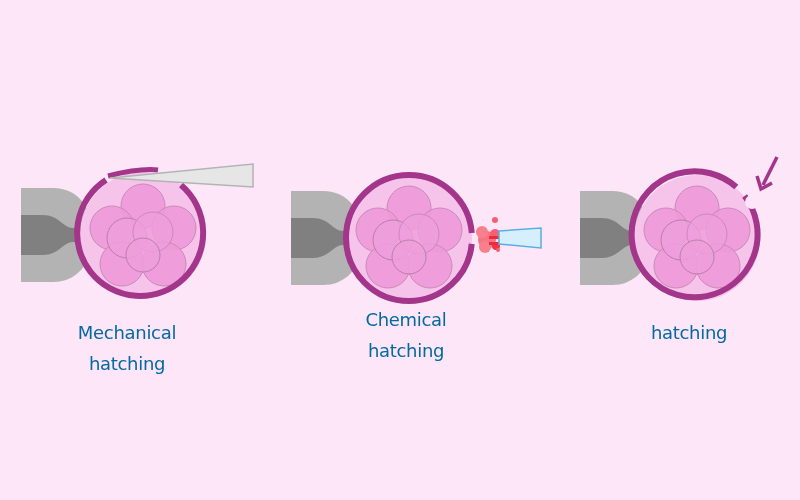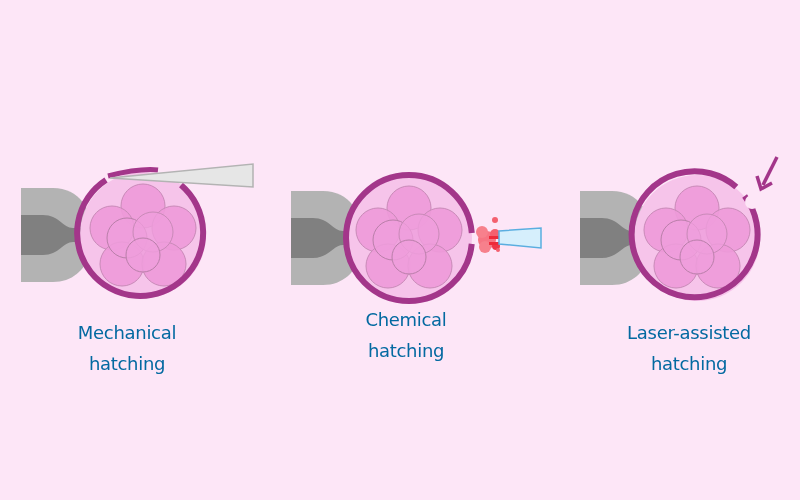--- a/index.html
+++ b/index.html
@@ -74,16 +74,15 @@
 
 <div class="label" style="left:17px;top:317px;">
   <span>Mechanical</span>
   <span>hatching</span>
 </div>
 <div class="label" style="left:296px;top:304px;">
   <span>Chemical</span>
   <span>hatching</span>
 </div>
 <div class="label" style="left:579px;top:317px;">
-  <span>Laser-assisted</span>
   <span>hatching</span>
 </div>
 </div>
 
 </body></html>

